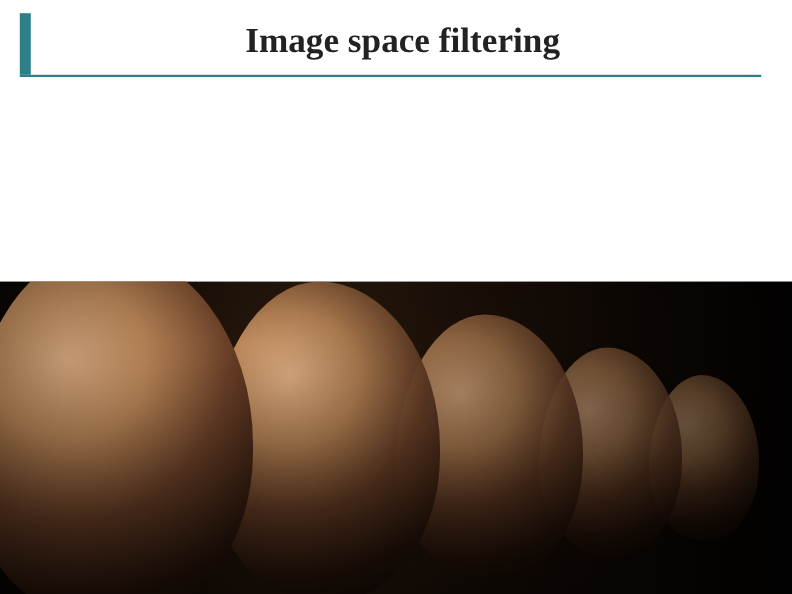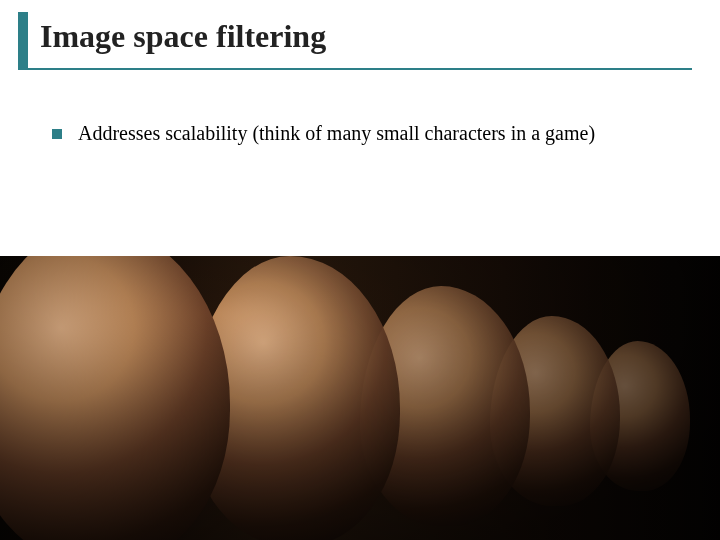--- a/index.html
+++ b/index.html
@@ -10,20 +10,21 @@
     font-family: Georgia, 'Times New Roman', serif;
     background: #ffffff;
     overflow: hidden;
     color: #000;
   }
   .slide {
     width: 720px;
     height: 540px;
     position: relative;
     box-sizing: border-box;
+    text-align: center;
   }
   .title-block {
     position: absolute;
     left: 18px;
     top: 12px;
     right: 28px;
   }
   .title-accent {
     position: absolute;
     left: 0;
@@ -104,24 +105,20 @@
 
 <div class="slide">
 
   <div class="title-block">
     <div class="title-accent"></div>
     <div class="title-text">Image space filtering</div>
     <div class="title-underline"></div>
   </div>
 
   <div class="bullets">
-    <div class="bullet-row">
-      <div class="bullet-icon"></div>
-      <div class="bullet-text">Addresses scalability (think of many small characters in a game)</div>
-    </div>
   </div>
 
   <div class="image-area" aria-label="Row of rendered human head profiles receding into darkness">
     <div class="head h5"></div>
     <div class="head h4"></div>
     <div class="head h3"></div>
     <div class="head h2"></div>
     <div class="head h1"></div>
     <div class="shade"></div>
   </div>

